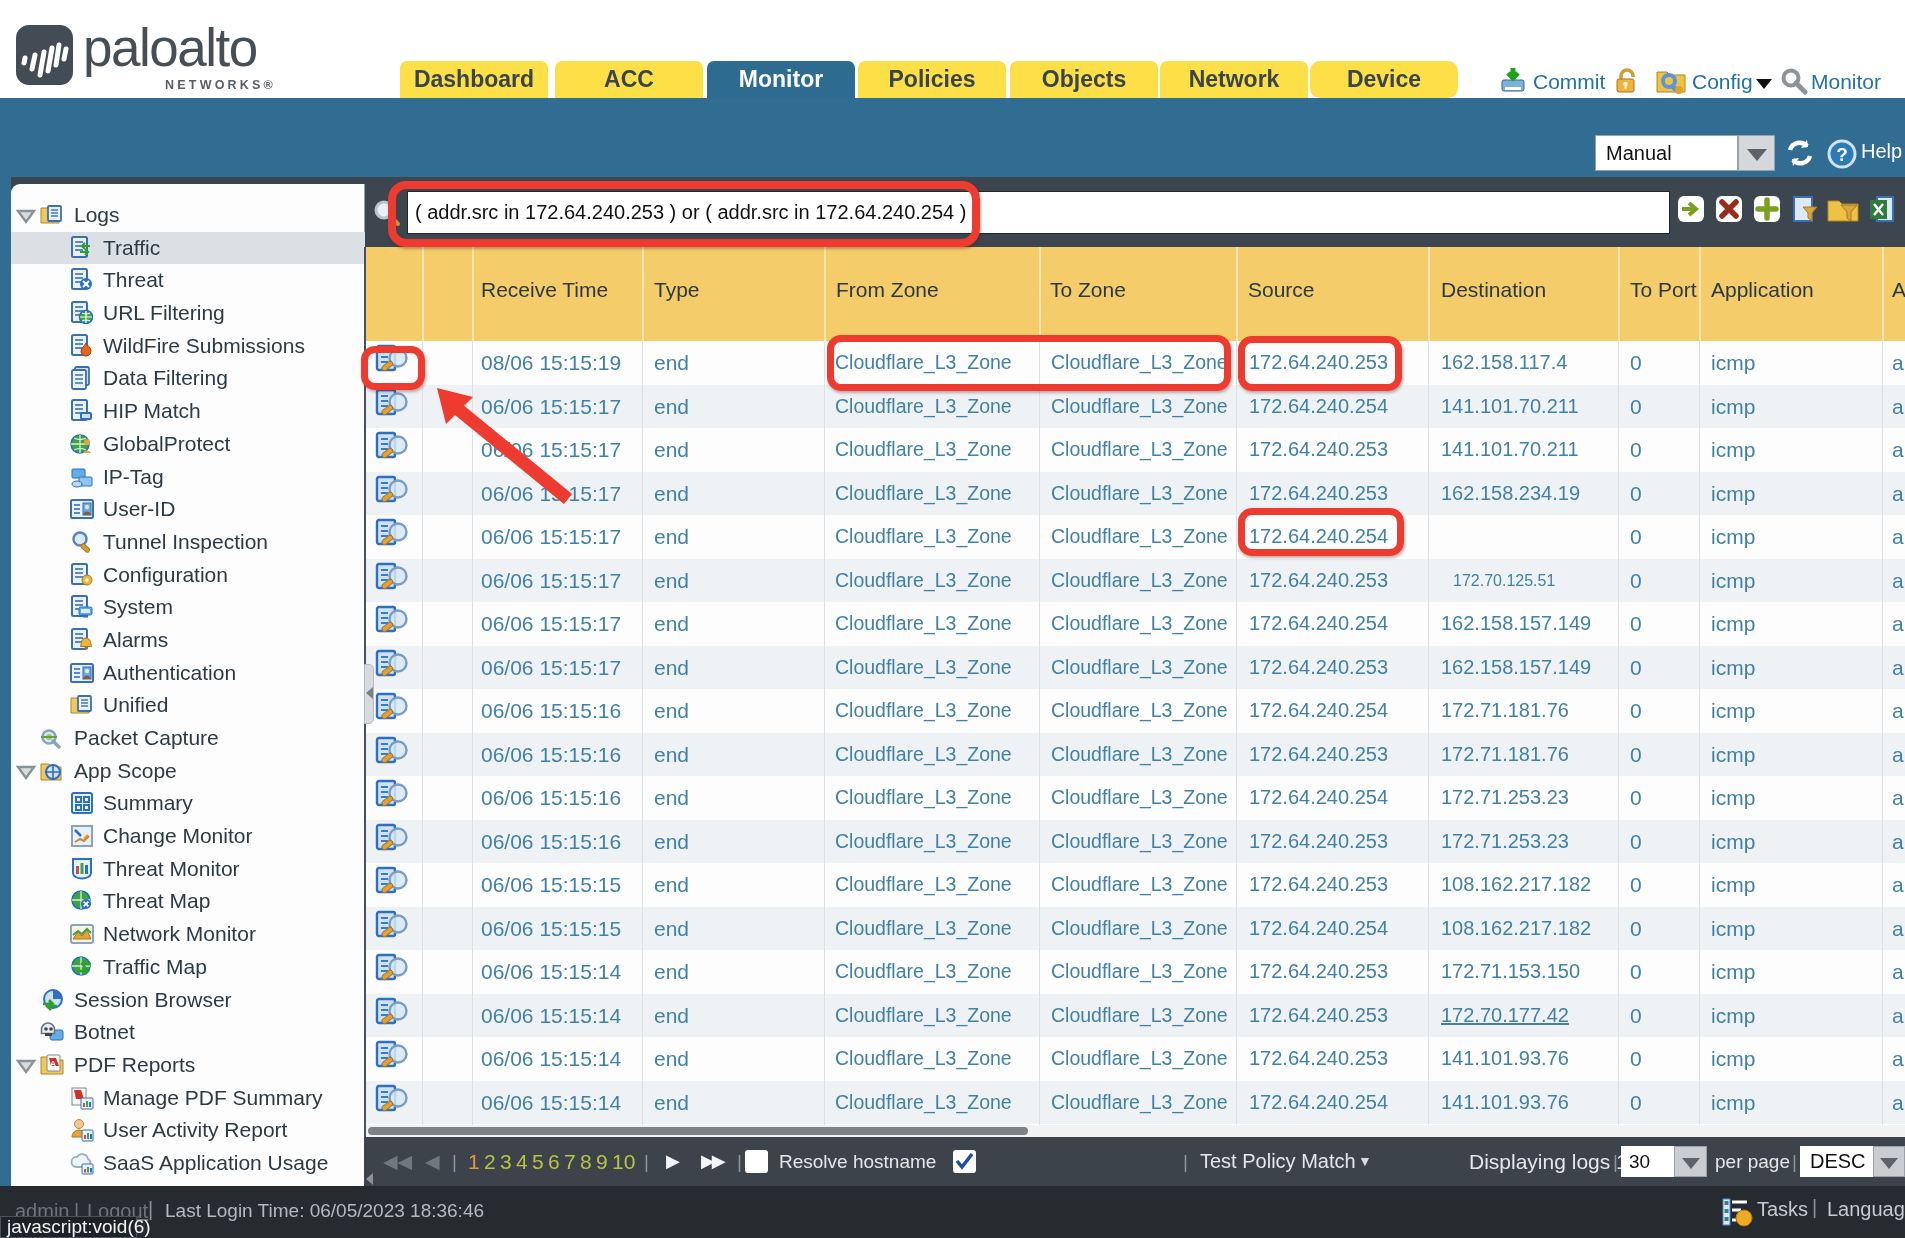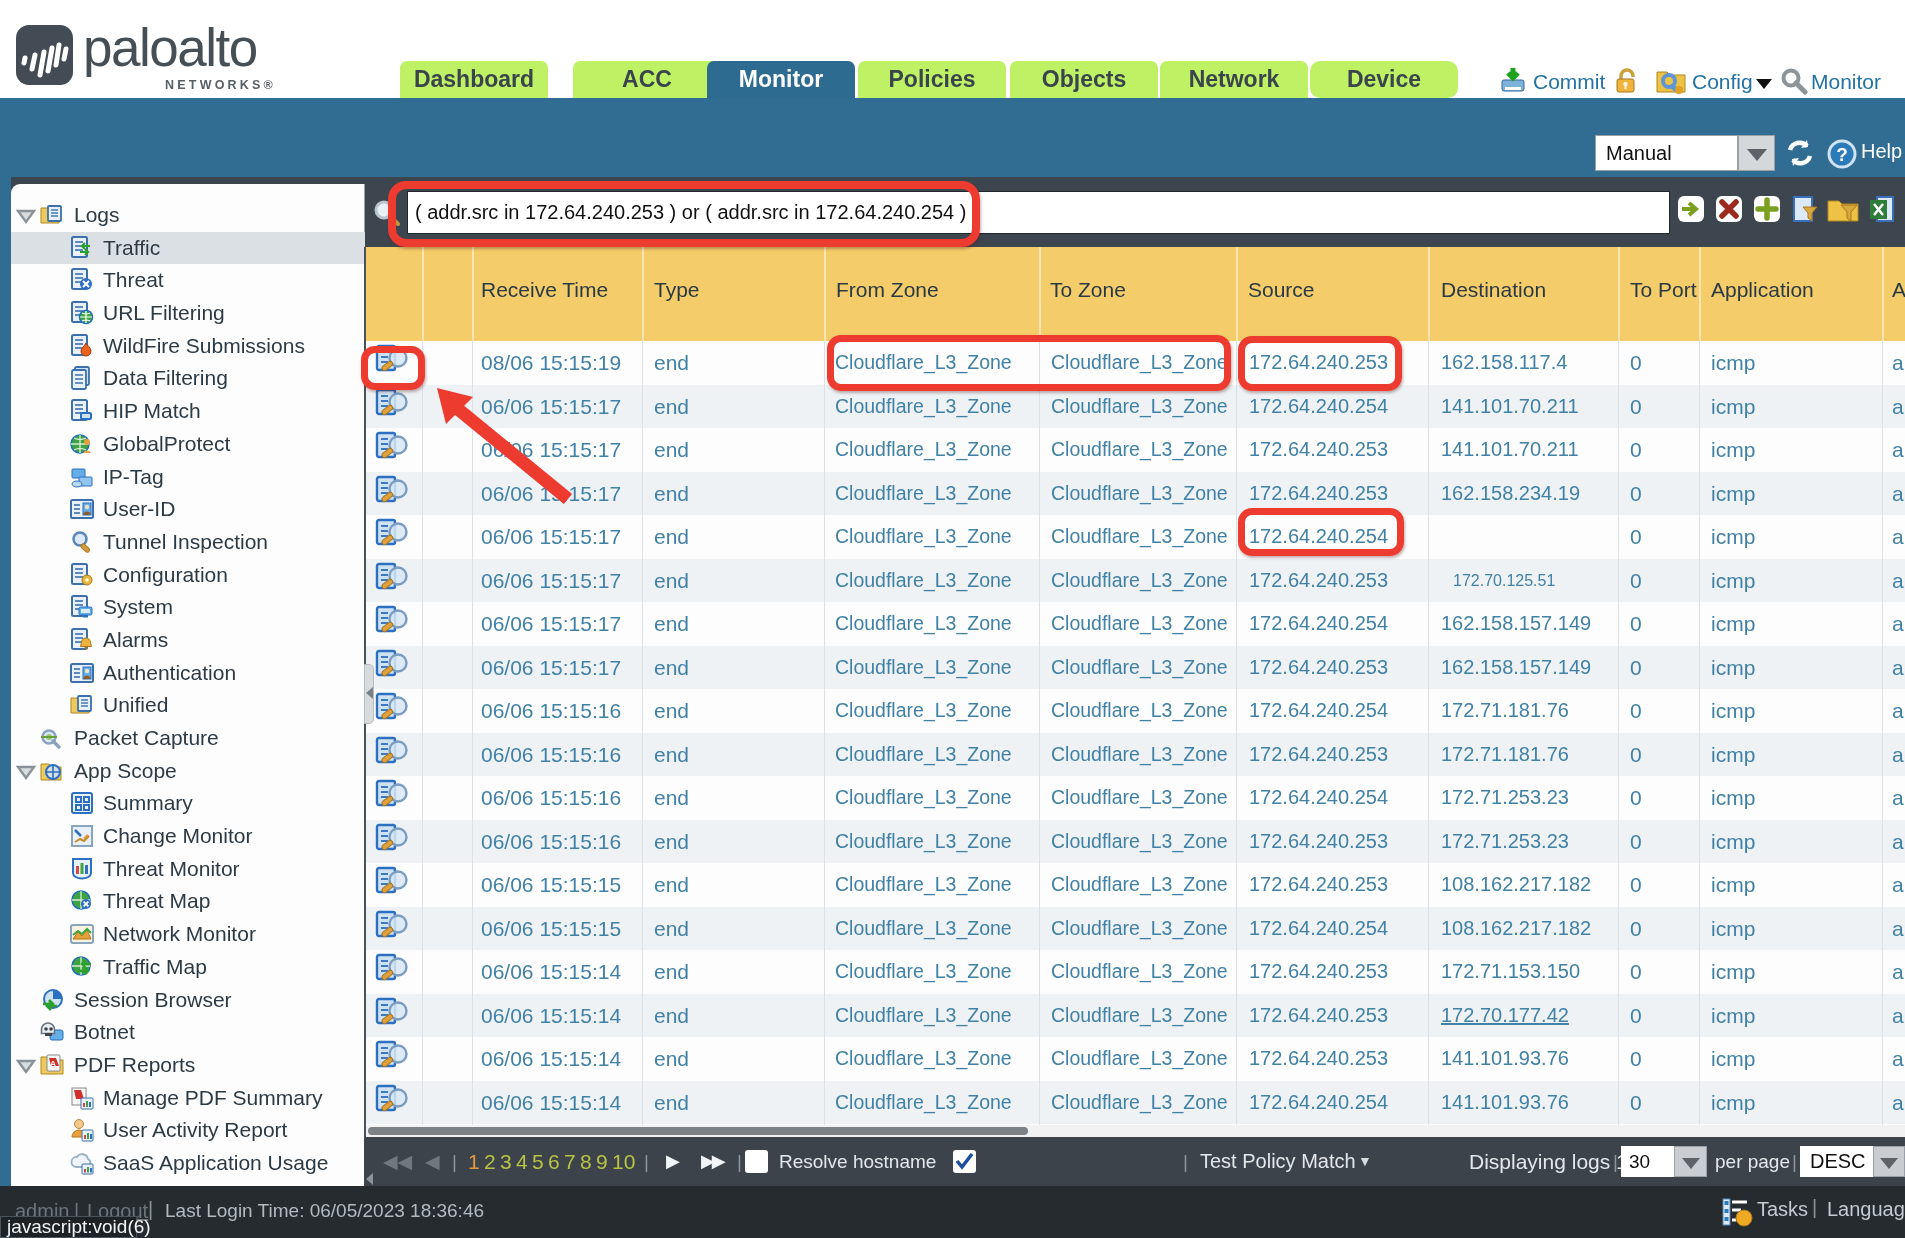--- a/index.html
+++ b/index.html
@@ -6,21 +6,21 @@
   html,body { width:1905px; height:1238px; overflow:hidden; }
   body { font-family:"Liberation Sans", sans-serif; position:relative; background:#ffffff; }
   .abs { position:absolute; }
 
   
   #topbar { left:0; top:0; width:1905px; height:98px; background:#ffffff; }
   #logo-sq { left:16px; top:25px; width:57px; height:60px; background:#434c54; border-radius:13px; }
   #brand { left:83px; top:17px; width:260px; height:64px; color:#474f56; font-size:53px; letter-spacing:-1.5px; }
   #brand-net { left:90px; top:78px; width:186px; color:#575f66; font-size:12.5px; font-weight:bold; letter-spacing:3.2px; text-align:right; }
 
-  .tab { top:61px; height:37px; width:148px; background:#bef264; border-radius:7px 7px 0 0;
+  .tab { top:61px; height:37px; width:148px; background:#fde047; border-radius:7px 7px 0 0;
          color:#3a444c; font-size:23px; font-weight:bold; text-align:center; line-height:37px; }
   .tab.sel { background:#2e6b90; color:#ffffff; }
 
   .hdrlink { top:68px; height:28px; color:#2273a3; font-size:21px; line-height:28px; }
 
   
   #tealband { left:0; top:98px; width:1905px; height:79px; background:#316d92; }
   #manual { left:1595px; top:135px; width:143px; height:36px; background:#ffffff; border:1px solid #9aa0a6;
             font-size:20px; color:#111; line-height:34px; padding-left:10px; }
   #manual-btn { left:1738px; top:135px; width:37px; height:36px; background:#d4d8da; border:1px solid #9aa0a6; }
@@ -79,21 +79,21 @@
       <line x1="32" y1="46" x2="36" y2="23"></line>
       <line x1="40" y1="40" x2="43" y2="20"></line>
       <line x1="48" y1="34" x2="50" y2="24"></line>
     </g>
   </svg>
 </div>
 <div class="abs" id="brand">paloalto</div>
 <div class="abs" id="brand-net">NETWORKS®</div>
 
 <div class="abs tab" style="left:400px;">Dashboard</div>
-<div class="abs tab" style="left:573px;">ACC</div>
+<div class="abs tab" style="left:555px;">ACC</div>
 <div class="abs tab sel" style="left:707px;">Monitor</div>
 <div class="abs tab" style="left:858px;">Policies</div>
 <div class="abs tab" style="left:1010px;">Objects</div>
 <div class="abs tab" style="left:1160px;">Network</div>
 <div class="abs tab" style="left:1310px;border-radius:10px;">Device</div>
 
 <svg class="abs" style="left:1498px;top:66px" width="30" height="30" viewBox="0 0 30 30">
   <rect x="4" y="14" width="22" height="11" rx="2" fill="#7fb2d9" stroke="#35699a"></rect>
   <rect x="7" y="21" width="16" height="3" fill="#ffffff"></rect>
   <path d="M15 2 v8 M10 7 l5 5 l5 -5" stroke="#1fa31f" stroke-width="5" fill="none"></path>

